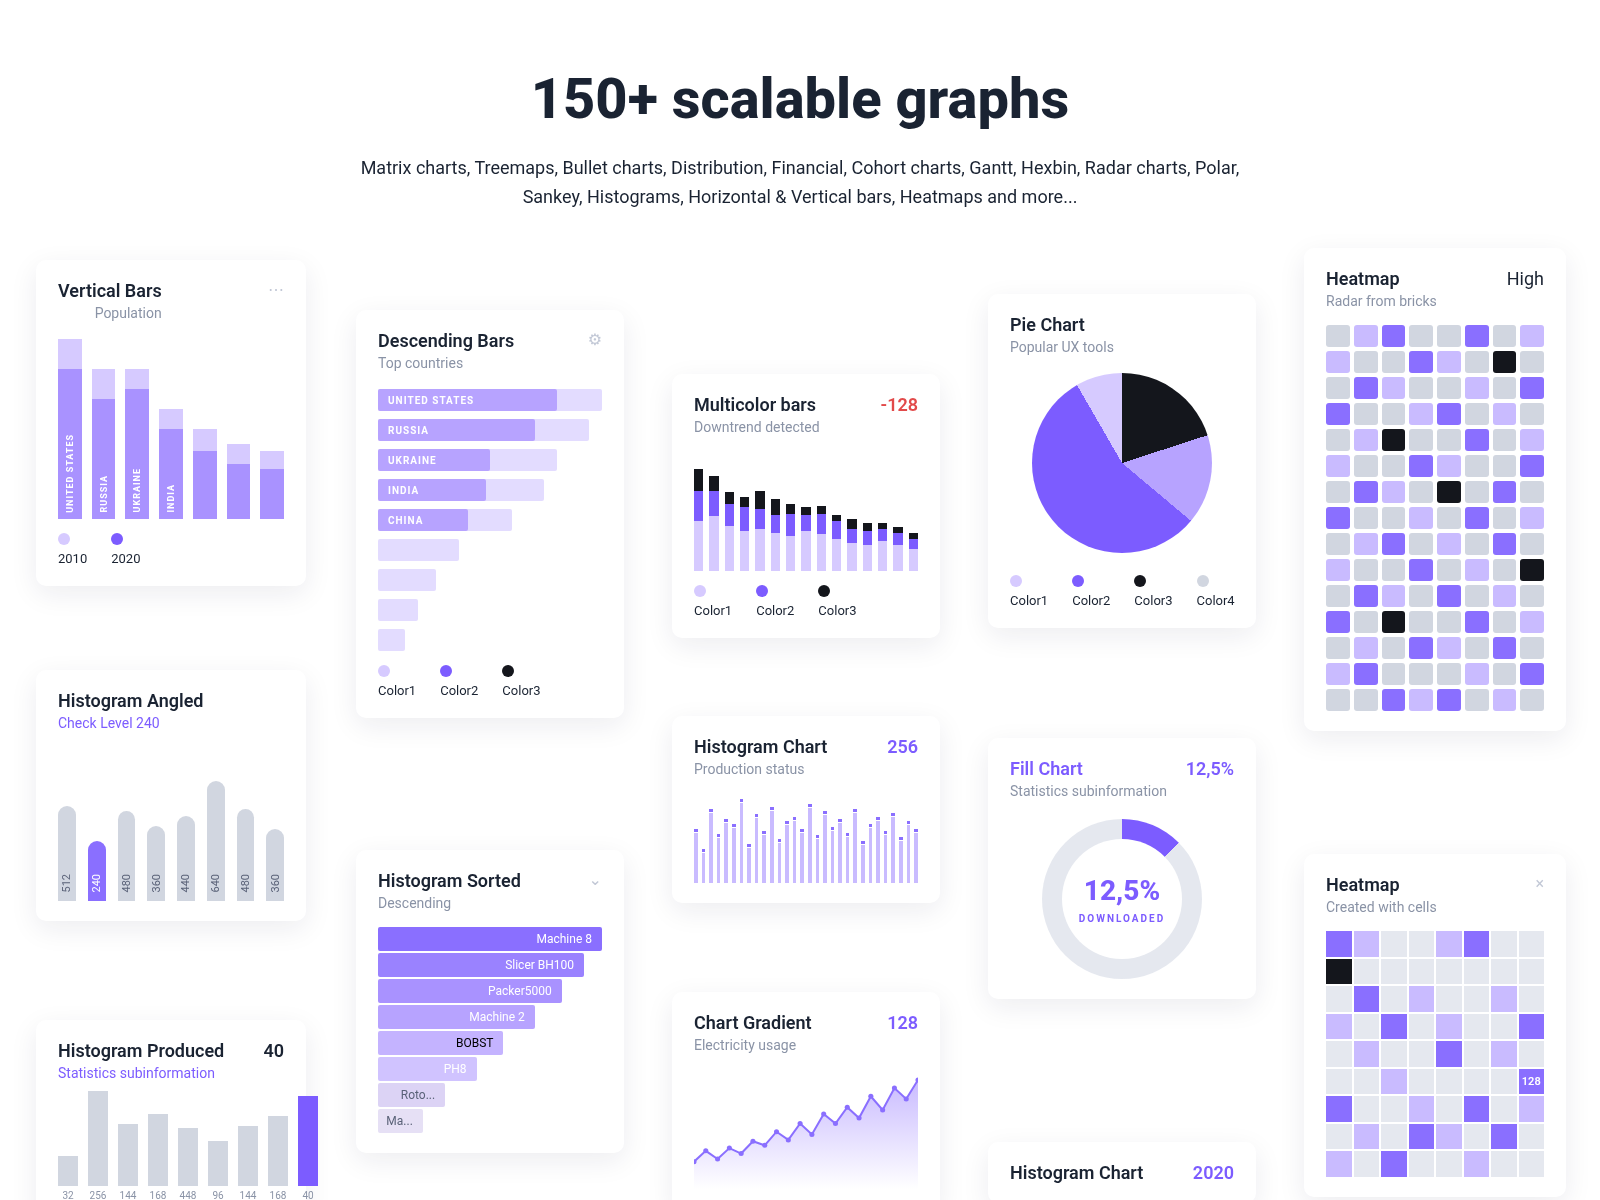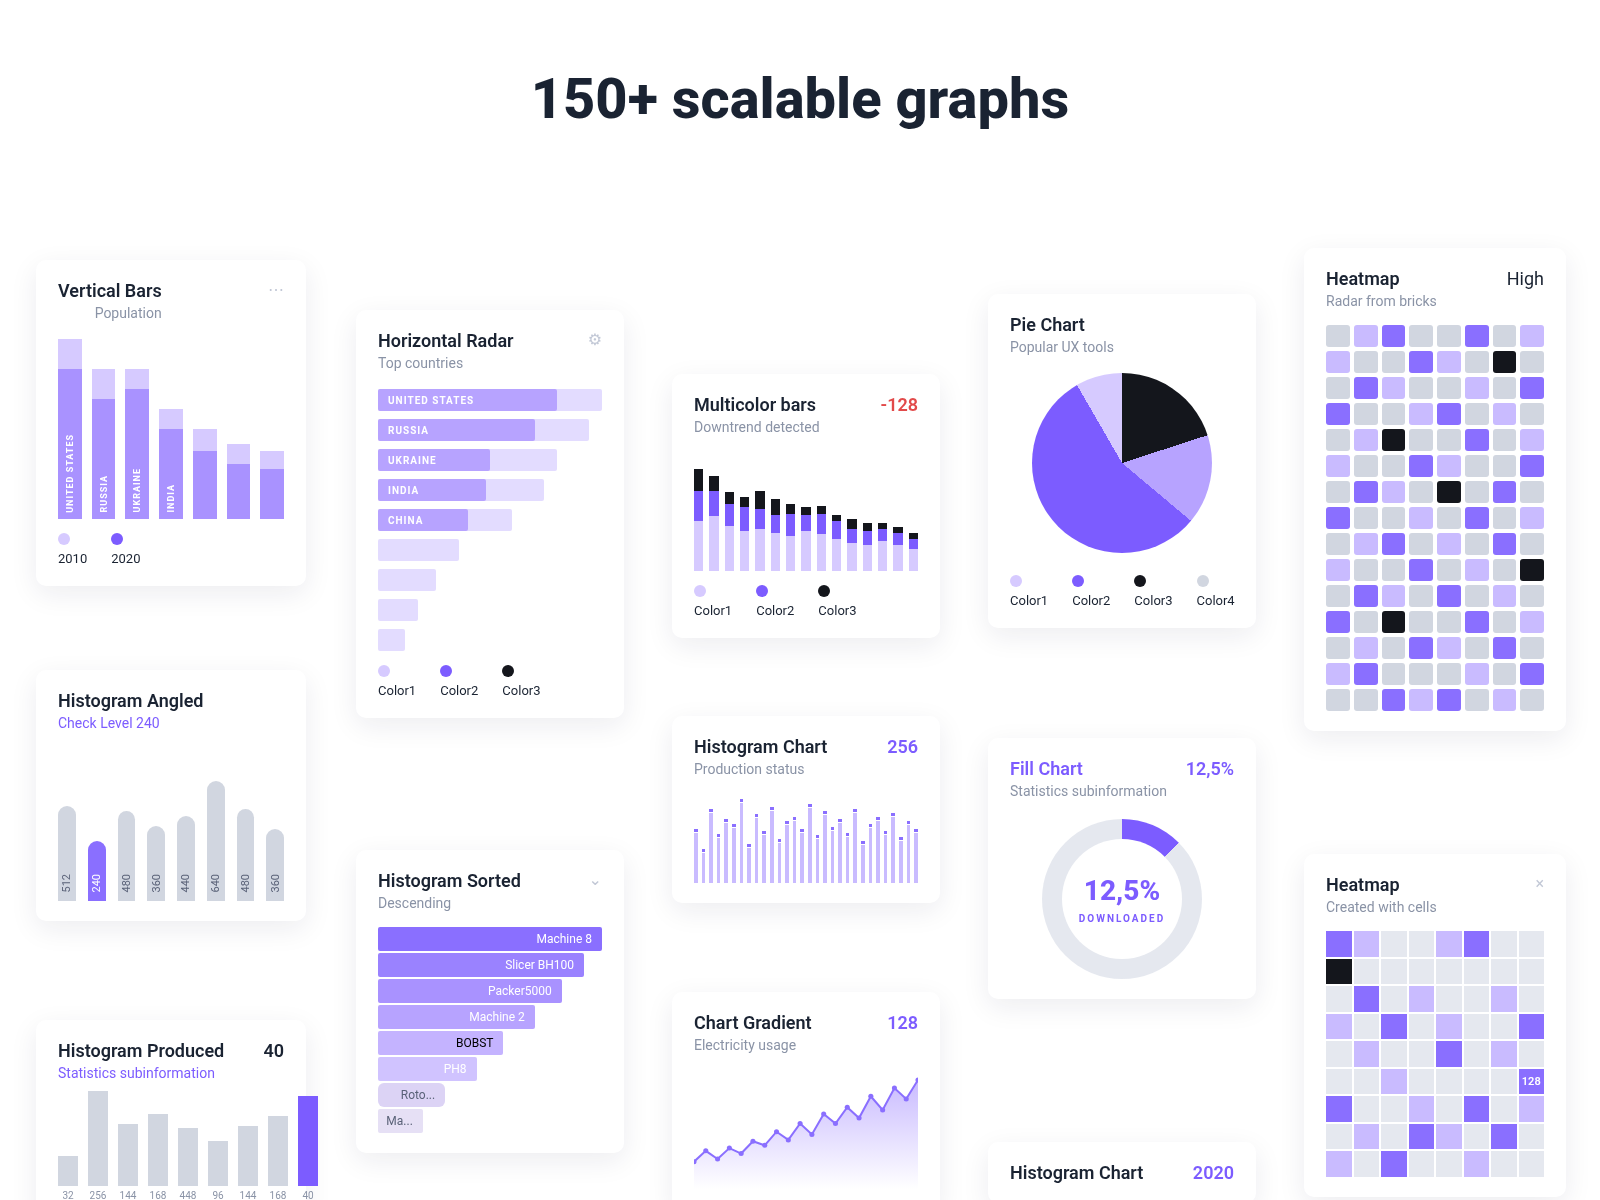--- a/index.html
+++ b/index.html
@@ -134,20 +134,21 @@
 .c2 { background:#8a6fff;}
 .c3 { background:#14161c;}
 .cell-lab { position:absolute; inset:0; display:flex; align-items:center; justify-content:center; color:#fff; font-size:11px; font-weight:600;}
 </style>
 </head>
 <body>
 
 <div class="canvas">
   <div class="header">
     <h1 class="title">150+ scalable graphs</h1>
+    <p class="subtitle">Matrix charts, Treemaps, Bullet charts, Distribution, Financial, Cohort charts, Gantt, Hexbin, Radar charts, Polar, Sankey, Histograms, Horizontal &amp; Vertical bars, Heatmaps and more...</p>
   </div>
 
   <div class="card" style="left:36px; top:260px; width:270px;text-align:right;">
     <div class="card-head">
       <div>
         <div class="card-title">Vertical Bars</div>
         <div class="card-sub">Population</div>
       </div>
       <span class="icon-btn">⋯</span>
     </div>
@@ -274,21 +275,21 @@
         <div class="col">
           <div class="bar active" style="height: 90px;"></div>
           <div class="lab">40</div>
         </div>
       </div>
   </div>
 
   <div class="card" style="left:356px; top:310px; width:268px;">
     <div class="card-head">
       <div>
-        <div class="card-title">Horizontal Radar</div>
+        <div class="card-title">Descending Bars</div>
         <div class="card-sub">Top countries</div>
       </div>
       <span class="icon-btn">⚙</span>
     </div>
     <div class="hbars" id="hbars">
         <div class="hbar-row">
           <div class="hbar-top" style="width: 100%;"></div>
           <div class="hbar-bot" style="width: 80%;">
             <span class="hbar-lbl">UNITED STATES</span>
           </div>
@@ -354,21 +355,21 @@
       </div>
       <span class="icon-btn">⌄</span>
     </div>
     <div class="sorted" id="sorted">
         <div class="row" style="width: 100%; background: rgb(138, 111, 255); color: rgb(255, 255, 255);">Machine 8</div>
         <div class="row" style="width: 92%; background: rgb(154, 130, 255); color: rgb(255, 255, 255);">Slicer BH100</div>
         <div class="row" style="width: 82%; background: rgb(169, 146, 255); color: rgb(255, 255, 255);">Packer5000</div>
         <div class="row" style="width: 70%; background: rgb(183, 163, 255); color: rgb(255, 255, 255);">Machine 2</div>
         <div class="row" style="width: 56%; background: rgb(196, 179, 255); color: #000000;">BOBST</div>
         <div class="row" style="width: 44%; background: rgb(208, 195, 255); color: rgb(255, 255, 255);">PH8</div>
-        <div class="row" style="width: 30%; background: rgb(220, 211, 245); color: rgb(90, 98, 120); border-radius: 6px;">Roto...</div>
+        <div class="row" style="width: 30%; background: rgb(220, 211, 245); color: rgb(90, 98, 120);">Roto...</div>
         <div class="row" style="width: 20%; background: rgb(230, 224, 245); color: rgb(90, 98, 120);">Ma...</div>
       </div>
   </div>
 
   <div class="card" style="left:672px; top:374px; width:268px;">
     <div class="card-head">
       <div>
         <div class="card-title">Multicolor bars</div>
         <div class="card-sub">Downtrend detected</div>
       </div>

